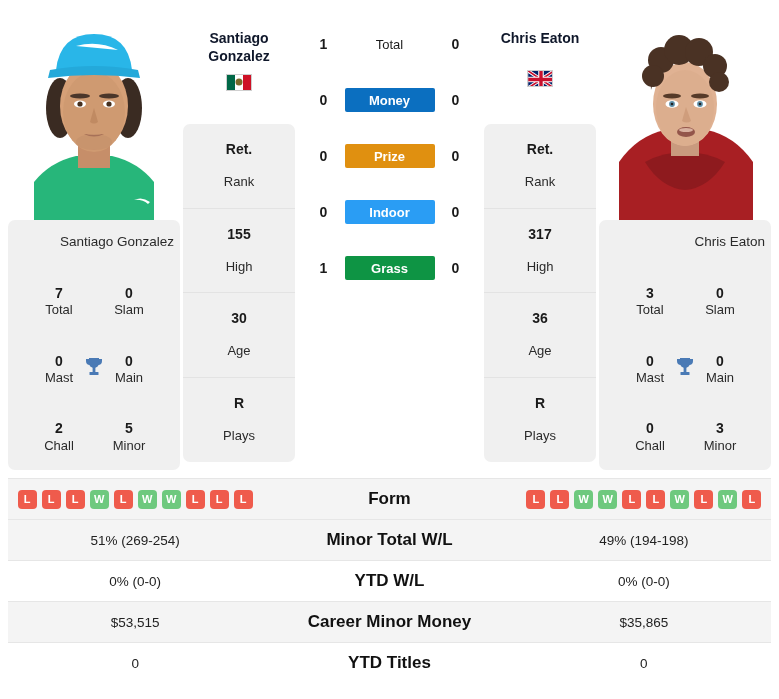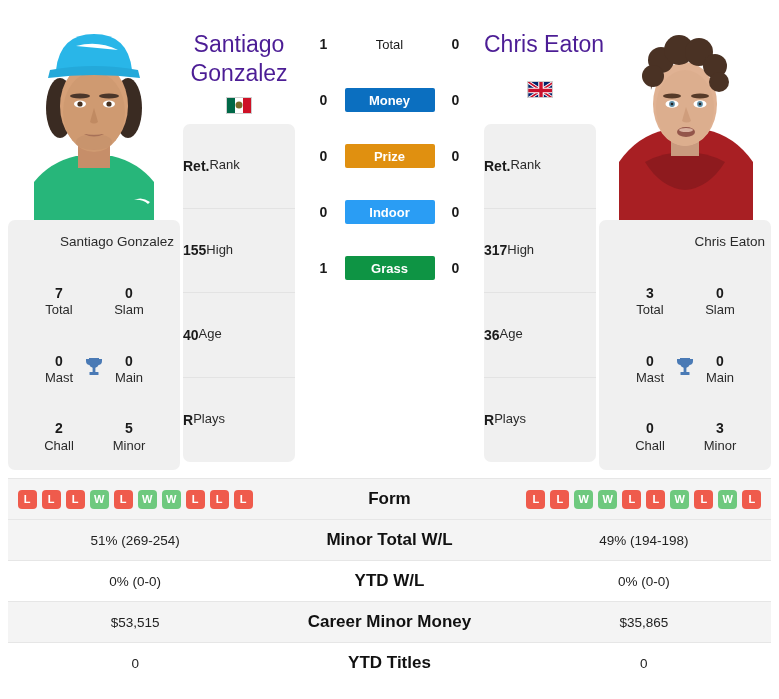--- a/index.html
+++ b/index.html
@@ -80,39 +80,41 @@
     padding-top: 116px;
   }
   .rank-card {
     background: #f0f0f0;
     border-radius: 7px;
     overflow: hidden;
   }
   .rank-item {
     height: 84.5px;
     display: flex;
-    flex-direction: row;
-    align-items: center;
+    flex-direction: column;
+    align-items: center;
+    justify-content: center;
     border-bottom: 1px solid #e3e3e3;
+    gap: 16px;
   }
   .rank-item:last-child { border-bottom: none; }
   .rank-val { font-size: 14px; font-weight: bold; line-height: 1.3; }
   .rank-lab { font-size: 13px; color: #2a2a2a; line-height: 1.3; }
 
   
   .name-head {
     width: 112px;
     text-align: center;
     position: absolute;
   }
   .pname {
-    font-size: 23px;
-    font-weight: normal;
+    font-size: 14px;
+    font-weight: bold;
     line-height: 1.28;
-    color: #4c1d95;
+    color: #0f172a;
     white-space: nowrap;
   }
   .flag {
     width: 26px; height: 17px;
     margin: 8px auto 0 auto;
     border: 1px solid #cfcfcf;
     position: relative;
     overflow: hidden;
   }
   .flag-mx { display: flex; }
@@ -300,21 +302,21 @@
     <div class="rank-card">
       <div class="rank-item">
         <div class="rank-val">Ret.</div>
         <div class="rank-lab">Rank</div>
       </div>
       <div class="rank-item">
         <div class="rank-val">155</div>
         <div class="rank-lab">High</div>
       </div>
       <div class="rank-item">
-        <div class="rank-val">40</div>
+        <div class="rank-val">30</div>
         <div class="rank-lab">Age</div>
       </div>
       <div class="rank-item">
         <div class="rank-val">R</div>
         <div class="rank-lab">Plays</div>
       </div>
     </div>
   </div>
 
   <div class="surface-col">

